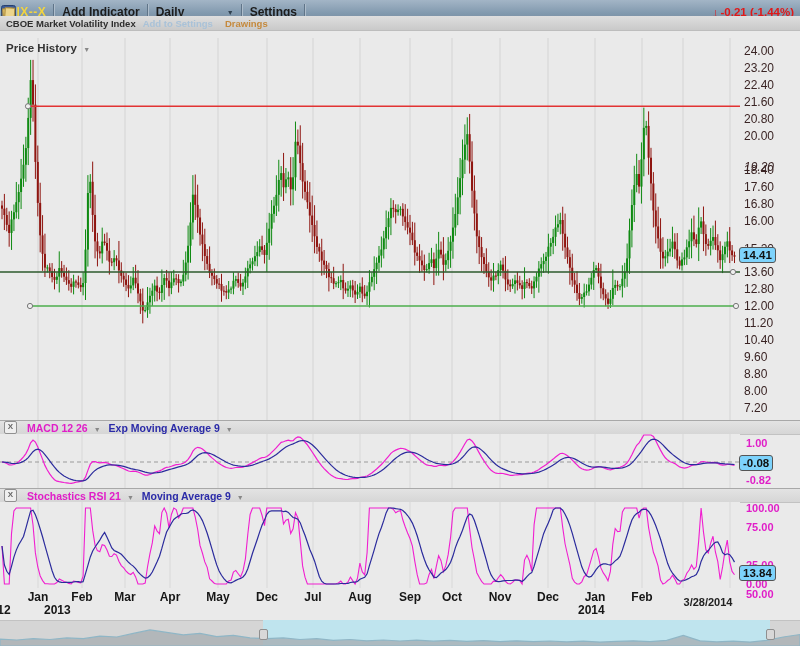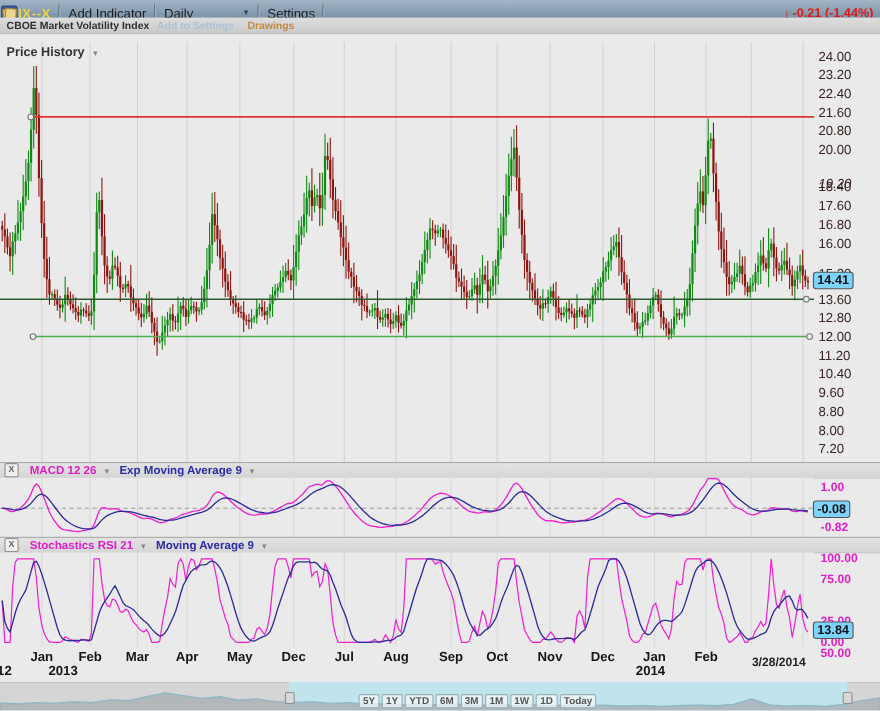--- a/index.html
+++ b/index.html
@@ -4,21 +4,21 @@
 <style>
   html,body{margin:0;padding:0;background:#eaeaea;}
   #app{position:relative;width:800px;height:646px;overflow:hidden;
        font-family:"Liberation Sans",sans-serif;background:#eaeaea;}
   .abs{position:absolute;}
   
   #toolbar{left:0;top:0;width:800px;height:24px;
     background:linear-gradient(#a3b5c6,#8199ae 55%,#76889c);
     display:flex;align-items:center;font-size:12px;color:#111;}
   .tb-sep{width:1px;height:16px;background:#5f7488;border-right:1px solid #aebdcb;margin:0 7px;}
-  .tb-item{cursor:default;font-weight:400;color:#1c1c1c;}
+  .tb-item{cursor:default;font-weight:700;color:#1c1c1c;}
   #symbol{margin-left:8px;color:#f2d43f;font-weight:bold;letter-spacing:.5px;}
   #period{display:flex;align-items:center;width:78px;justify-content:space-between;}
   .caret{font-size:7px;color:#30414f;margin-left:4px;}
   .tb-icon{width:17px;height:17px;margin:0 3px;display:inline-block;}
   #change{margin-left:auto;margin-right:6px;color:#e01818;font-weight:bold;font-size:11.5px;display:flex;align-items:center;}
   #change .dn{font-size:13px;margin-right:2px;font-weight:bold;}
   
   #subbar{left:0;top:16px;width:800px;height:14px;background:linear-gradient(#dedede,#c9c9c9);
     display:flex;align-items:center;font-size:9.5px;border-bottom:1px solid #bdbdbd;}
   #idx-name{margin-left:6px;font-weight:bold;color:#2e2e2e;}
@@ -845,31 +845,20 @@
 <div id="xaxis"></div>
 <span id="axis-date" class="abs" style="left:708px">3/28/2014</span>
 
 <div id="nav" class="abs"></div>
 <div id="nav-hl" class="abs"></div>
 <svg id="nav-svg" width="800" height="26" style="top:620px;z-index:4">
       <path d="M0,26 L0.0,19.1 L16.7,20.0 L33.3,18.7 L50.0,19.5 L66.7,17.9 L83.3,18.7 L100.0,16.2 L116.7,17.0 L133.3,13.4 L150.0,9.9 L166.7,12.4 L183.3,14.9 L200.0,13.4 L216.7,16.6 L233.3,15.3 L250.0,17.9 L266.7,18.7 L283.3,17.9 L300.0,19.5 L316.7,18.7 L333.3,20.4 L350.0,19.5 L366.7,20.8 L383.3,20.0 L400.0,21.0 L416.7,20.2 L433.3,21.2 L450.0,20.4 L466.7,21.4 L483.3,20.6 L500.0,21.6 L516.7,20.8 L533.3,21.6 L550.0,21.0 L566.7,21.9 L583.3,21.2 L600.0,22.1 L616.7,21.4 L633.3,20.8 L650.0,21.6 L666.7,20.4 L683.3,15.5 L700.0,20.8 L716.7,21.9 L733.3,21.2 L750.0,22.1 L766.7,20.4 L783.3,17.0 L800.0,14.5 L800,26 Z" fill="rgba(165,172,176,0.75)" stroke="#8fb6c6" stroke-width="1.2"></path>
     </svg>
 <div class="nav-handle abs" style="left:259px"></div>
 <div class="nav-handle abs" style="left:766px"></div>
-<div id="nav-btns" class="abs">
-      <span class="nav-btn">5Y</span>
-      <span class="nav-btn">1Y</span>
-      <span class="nav-btn">YTD</span>
-      <span class="nav-btn">6M</span>
-      <span class="nav-btn">3M</span>
-      <span class="nav-btn">1M</span>
-      <span class="nav-btn">1W</span>
-      <span class="nav-btn">1D</span>
-      <span class="nav-btn">Today</span>
-    </div>
 
 <span class="tick" style="top: 44px;">24.00</span>
     <span class="tick" style="top: 61px;">23.20</span>
     <span class="tick" style="top: 78px;">22.40</span>
     <span class="tick" style="top: 95px;">21.60</span>
     <span class="tick" style="top: 112px;">20.80</span>
     <span class="tick" style="top: 129px;">20.00</span>
     <span class="tick" style="top: 160px; font-style: italic;">19.20</span>
     <span class="tick" style="top: 163px;">18.40</span>
     <span class="tick" style="top: 180px;">17.60</span>

